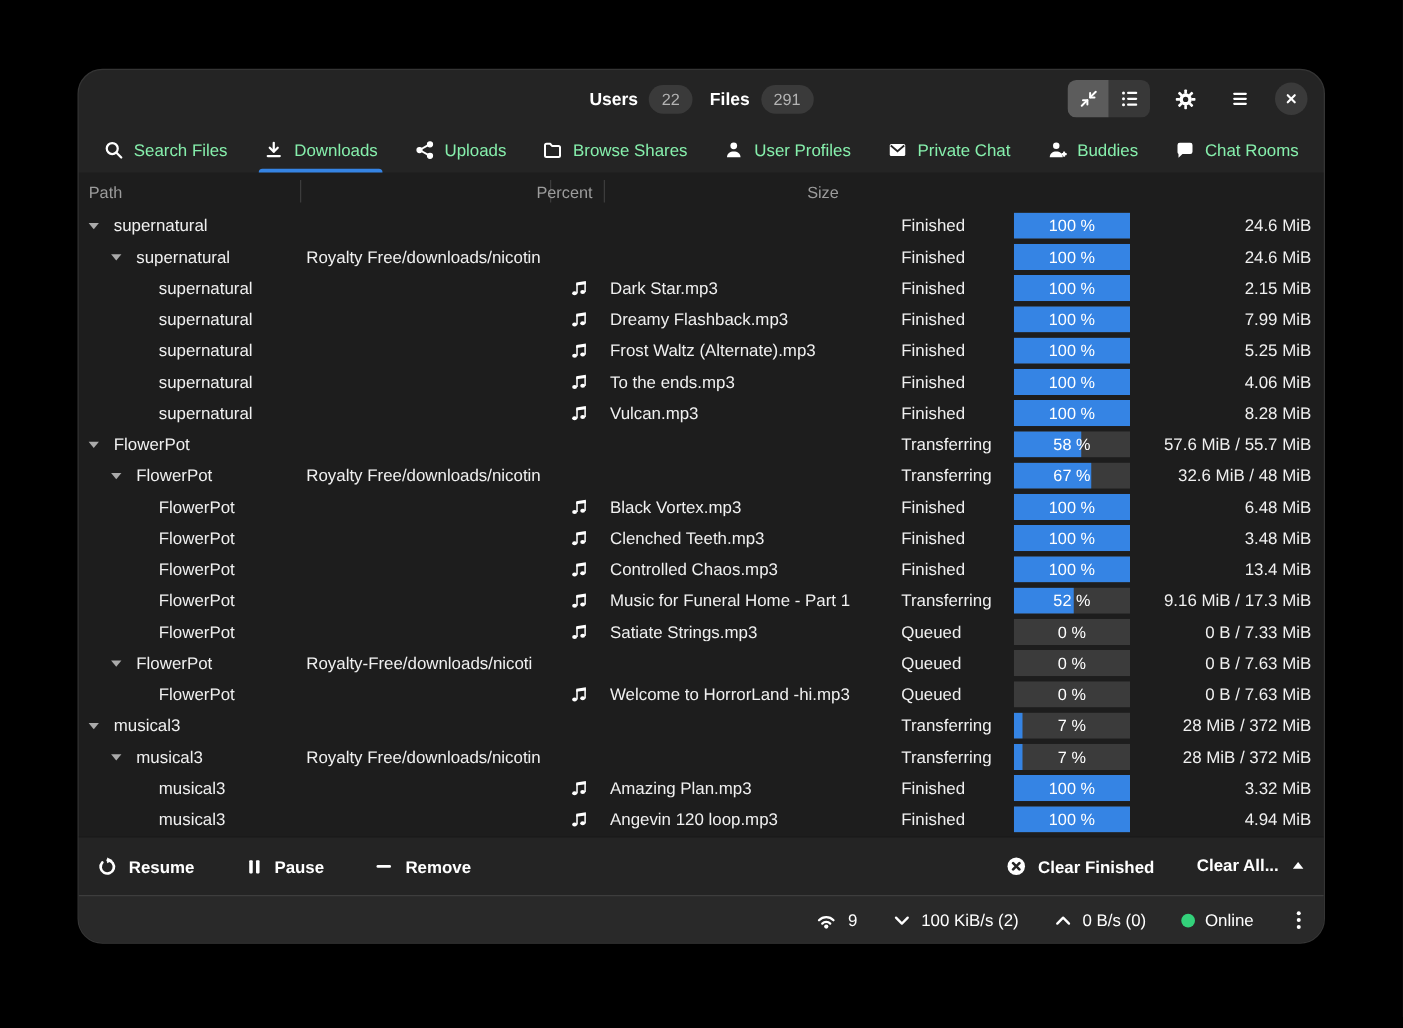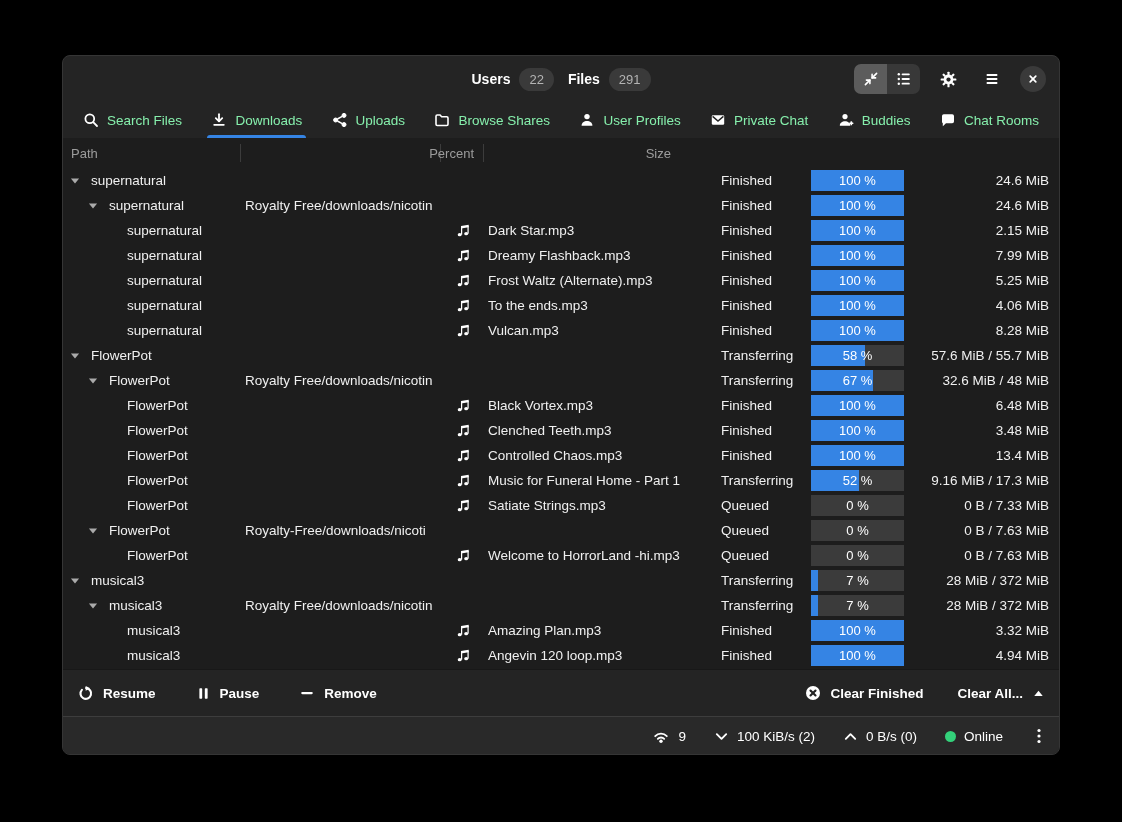--- a/index.html
+++ b/index.html
@@ -1,19 +1,19 @@
 <!DOCTYPE html>
 <html style="--accent: #3584e4; --online: #33d17a;"><head>
 <meta charset="utf-8">
 <style>
   * { margin:0; padding:0; box-sizing:border-box; }
   html,body { width:1122px; height:822px; background:#000; font-family:"Liberation Sans", sans-serif; }
   .window {
     position:absolute; left:62px; top:55px; width:998px; height:700px;
-    background:#242424; border-radius:8px; overflow:hidden;
+    background:#242424; border-radius:20px; overflow:hidden;
     border:1px solid #353535; box-shadow:0 4px 24px rgba(0,0,0,.9);
   }
   svg { display:block; }
 
   
   .titlebar { height:46px; position:relative; display:flex; align-items:center; }
   .title-center { position:absolute; left:0; right:0; display:flex; justify-content:center; align-items:center; gap:14px; pointer-events:none; }
   .title-group { display:flex; align-items:center; gap:9px; }
   .title-label { color:#ffffff; font-size:14px; font-weight:bold; }
   .badge { background:#3a3a3a; color:#b4b4b4; font-size:13px; border-radius:999px; padding:4px 10px; min-width:20px; text-align:center; }
@@ -49,21 +49,21 @@
   .status-cell { padding-left:4px;margin-left:36px; }
   .pct-cell { padding:0 0; }
   .pbar { position:relative; height:21px; background:#3b3b3b; overflow:hidden; }
   .pfill { position:absolute; left:0; top:0; bottom:0; background:var(--accent); }
   .plabel { position:absolute; inset:0; display:flex; align-items:center; justify-content:center; color:#fff; font-size:13px; }
   .size-cell { text-align:right; padding-right:12px; }
 
   
   .actionbar { height:47px; display:flex; align-items:center; padding:0 14px; gap:40px; background:#242424; border-top:1px solid #181818; }
   .abtn { display:flex; align-items:center; gap:9px; background:none; border:none; color:#ffffff; font-size:13.5px; font-weight:bold; font-family:inherit; cursor:pointer; }
-  .ab-right { margin-left:auto; display:flex; align-items:center; gap:34px; }
+  .ab-right { margin-left:auto; display:flex; align-items:flex-start; gap:34px; }
 
   
   .statusbar { height:39px; background:#292929; border-top:1px solid #3d3d3d; display:flex; align-items:center; }
   .sb-right { margin-left:auto; display:flex; align-items:center; gap:28px; padding-right:12px; }
   .sb-item { display:flex; align-items:center; gap:8px; color:#ffffff; font-size:13.5px; cursor:pointer; }
   .dot { width:11px; height:11px; border-radius:50%; background:var(--online); }
 </style>
 </head>
 <body>
 

